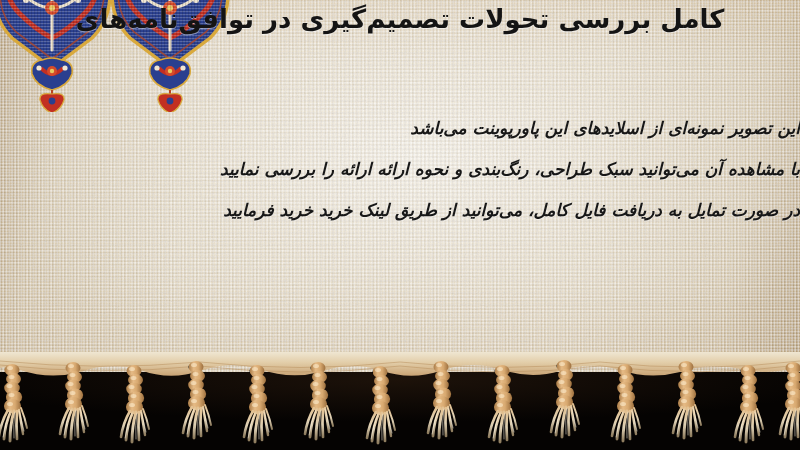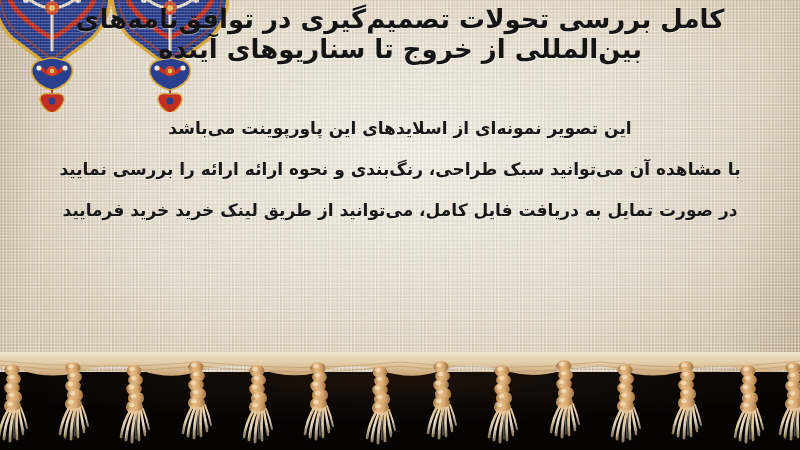--- a/index.html
+++ b/index.html
@@ -67,21 +67,21 @@
   .title-line{
     font-family:"DejaVu Sans","Liberation Sans",sans-serif;
     font-size:26px;font-weight:700;line-height:30px;
     letter-spacing:0px;
     text-shadow:0 1px 0 rgba(255,255,255,.45);
     white-space:nowrap;
   }
 
   .body-block{
     position:absolute;left:0;top:108px;width:800px;
-    text-align:center;color:#171717;direction:rtl;
+    text-align:right;color:#171717;direction:rtl;font-style:italic;
   }
   .body-line{
     font-family:"DejaVu Sans","Liberation Sans",sans-serif;
     font-size:17px;font-weight:700;line-height:41px;
     text-shadow:0 1px 0 rgba(255,255,255,.40);
     white-space:nowrap;
   }
 
   
   .fringe-zone{
@@ -260,21 +260,20 @@
         <path d="M-12 30 Q-13 22 0 24 Q13 22 12 30 Q9 40 0 43 Q-9 40 -12 30Z" fill="none" stroke="#d9a93c" stroke-width="1.2"></path>
         <circle cx="0" cy="31" r="3.4" fill="#2a3f8f"></circle>
         <path d="M0 43 L0 48" stroke="#b8441f" stroke-width="1.8"></path>
         <path d="M0 49 l4.6 3.4 -1.8 5.4 -5.6 0 -1.8 -5.4Z" fill="#c22f22"></path>
       </g>
     </svg>
   </div>
 
   <div class="title-block">
     <div class="title-line">کامل بررسی تحولات تصمیم‌گیری در توافق‌نامه‌های</div>
-    <div class="title-line">بین‌المللی از خروج تا سناریوهای آینده</div>
   </div>
 
   <div class="body-block">
     <div class="body-line">این تصویر نمونه‌ای از اسلایدهای این پاورپوینت می‌باشد</div>
     <div class="body-line">با مشاهده آن می‌توانید سبک طراحی، رنگ‌بندی و نحوه ارائه ارائه را بررسی نمایید</div>
     <div class="body-line">در صورت تمایل به دریافت فایل کامل، می‌توانید از طریق لینک خرید خرید فرمایید</div>
   </div>
 
   <div class="darkfield"></div>
 

